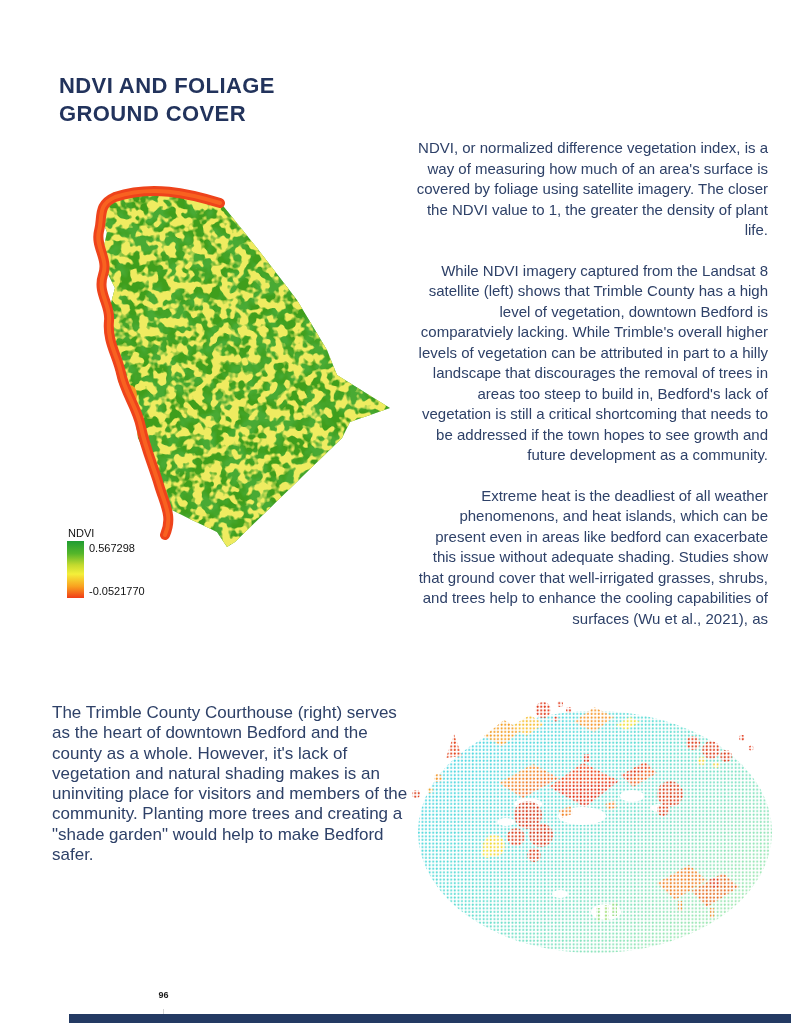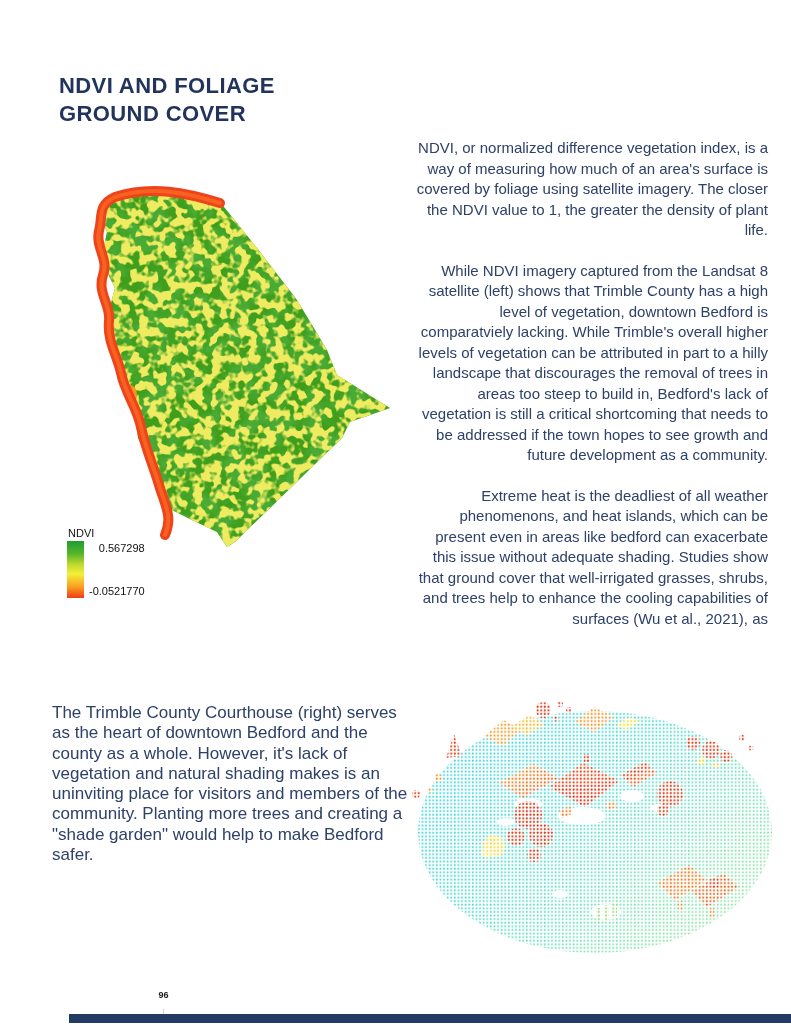--- a/index.html
+++ b/index.html
@@ -24,21 +24,21 @@
   .ndvi-map{position:absolute;left:55px;top:155px;width:350px;height:395px;}
   .legend{position:absolute;left:55px;top:527px;color:#111;}
   .legend-title{font-size:11px;margin:0 0 2px 1px;}
   .legend-row{display:flex;align-items:stretch;}
   .legend-bar{
     width:17px;height:57px;
     background:linear-gradient(to bottom,#1f9c32 0%,#55b62a 22%,#c3da2e 42%,#f4ef3a 58%,#f9a01f 80%,#f03c17 100%);
   }
   .legend-vals{
     display:flex;flex-direction:column;justify-content:space-between;
-    padding:1px 0 1px 5px;font-size:11px;align-items:flex-end;
+    padding:1px 0 1px 5px;font-size:11px;
   }
   .pointcloud{position:absolute;left:398px;top:698px;width:365px;height:272px;}
   .footer{position:absolute;left:55px;top:990px;display:flex;align-items:center;gap:9px;flex-direction:column;}
   .page-num{font-size:9px;font-weight:bold;color:#1c1c1c;}
   .footer-divider{width:1px;height:9px;background:#d4d4d6;}
   .footer-text{font-size:7px;font-weight:bold;color:#c2c2c6;letter-spacing:.6px;}
   .bottom-bar{position:absolute;left:57px;top:1014px;width:734px;height:9px;background:#233a63;}
 </style>
 </head>
 <body>

